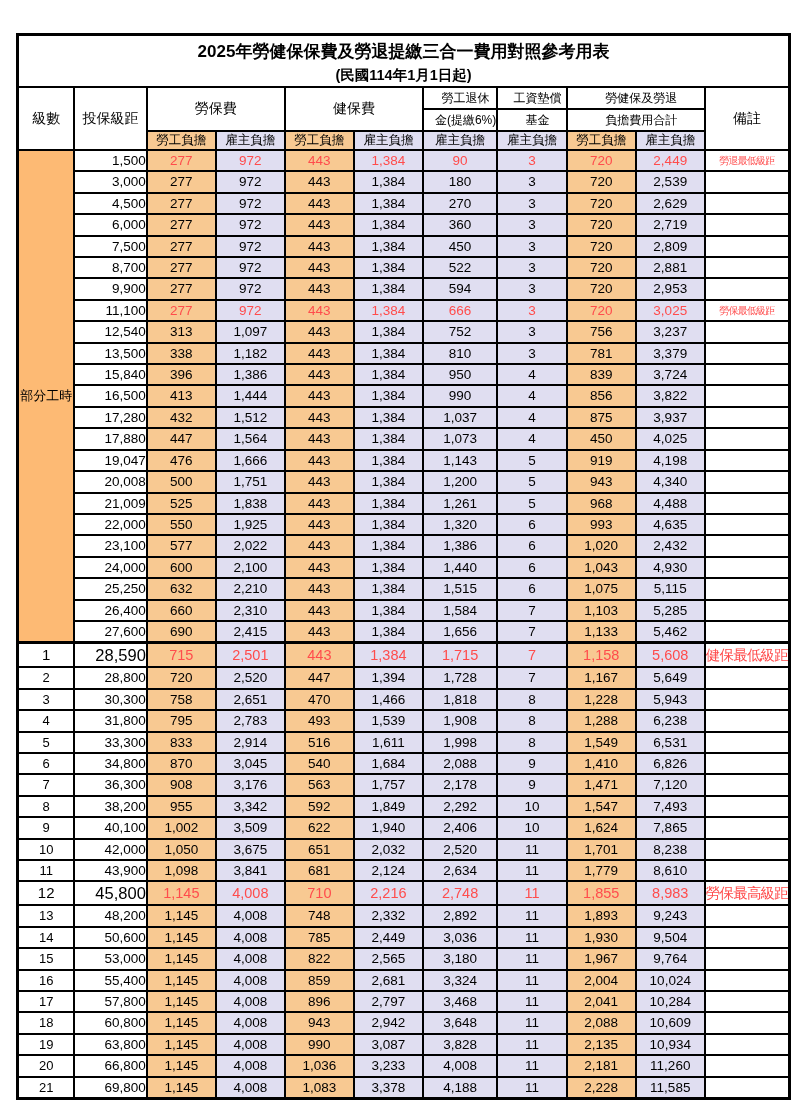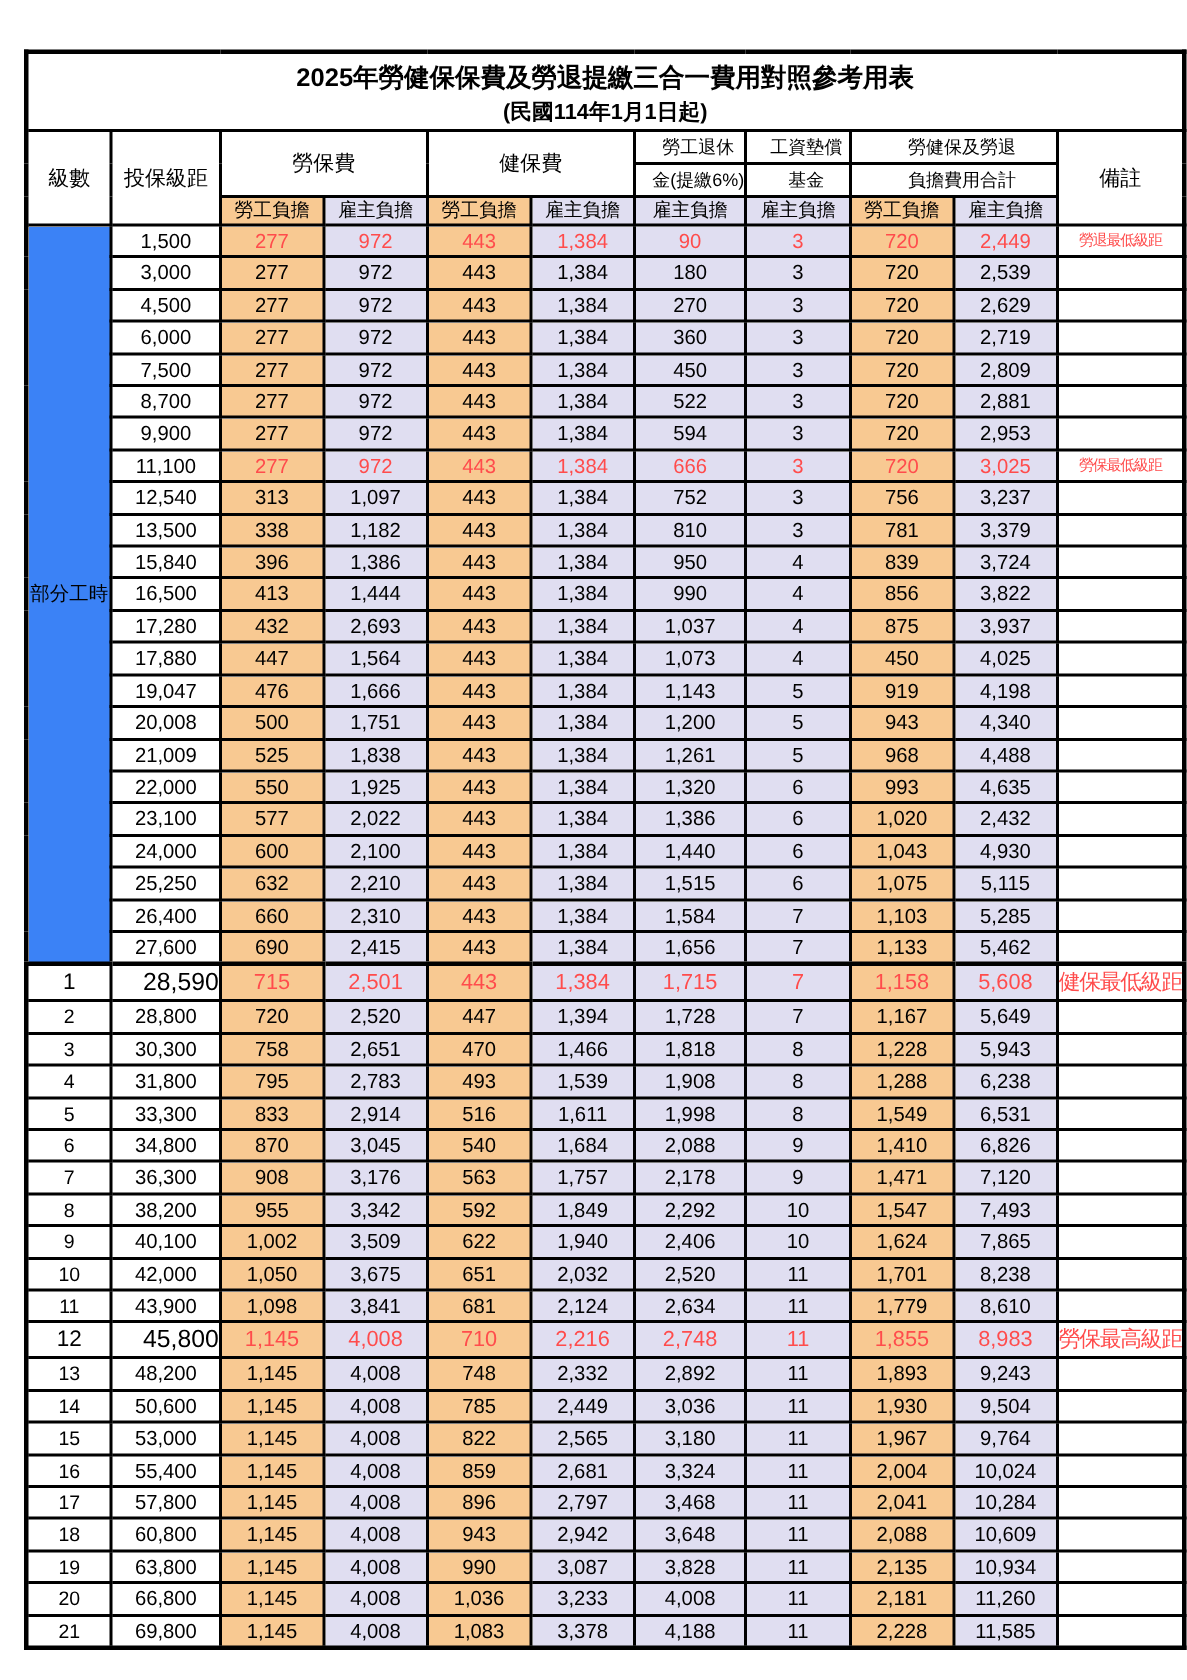--- a/index.html
+++ b/index.html
@@ -17,23 +17,23 @@
   .subtitle-line{font-size:14.5px;font-weight:700;line-height:20px;text-align:center;}
   
   .h-main{font-size:14px;height:21px;}
   .h-two{font-size:12px;height:20px;line-height:20px;padding-left:11px;}
   .h-sub{font-size:12.5px;height:17px;line-height:17px;}
   .c-emp{background:#F8C992;}
   .c-er{background:#E0DEF1;}
   
   tbody td{height:19.4px;line-height:19.4px;font-size:13.5px;}
   td.level{font-size:13px;background:#fff;}
-  td.salary{font-size:13.5px;background:#fff;}
+  td.salary{font-size:13.5px;background:#fff;text-align:right;}
   td.note{font-size:10px;letter-spacing:-0.8px;background:#fff;color:#FF4C4C;text-align:center;}
-  td.parttime{font-size:13px;background:#3b82f6;}
+  td.parttime{font-size:13px;background:#fdba74;}
   tr.red td.v{color:#FF4C4C;}
   tr.big td{height:22px;line-height:22px;font-size:14.5px;}
   tr.big td.salary{font-size:16.5px;padding-left:20px;}
   tr.big td.level{font-size:15px;}
   tr.section-start td{border-top:3px solid #000;}
 </style>
 </head>
 <body>
 
 <div class="sheet">
@@ -226,21 +226,21 @@
           <td class="v c-er">1,384</td>
           <td class="v c-er">990</td>
           <td class="v c-er">4</td>
           <td class="v c-emp">856</td>
           <td class="v c-er">3,822</td>
           <td class="note"></td>
         </tr>
         <tr>
           <td class="salary">17,280</td>
           <td class="v c-emp">432</td>
-          <td class="v c-er">2,693</td>
+          <td class="v c-er">1,512</td>
           <td class="v c-emp">443</td>
           <td class="v c-er">1,384</td>
           <td class="v c-er">1,037</td>
           <td class="v c-er">4</td>
           <td class="v c-emp">875</td>
           <td class="v c-er">3,937</td>
           <td class="note"></td>
         </tr>
         <tr>
           <td class="salary">17,880</td>

